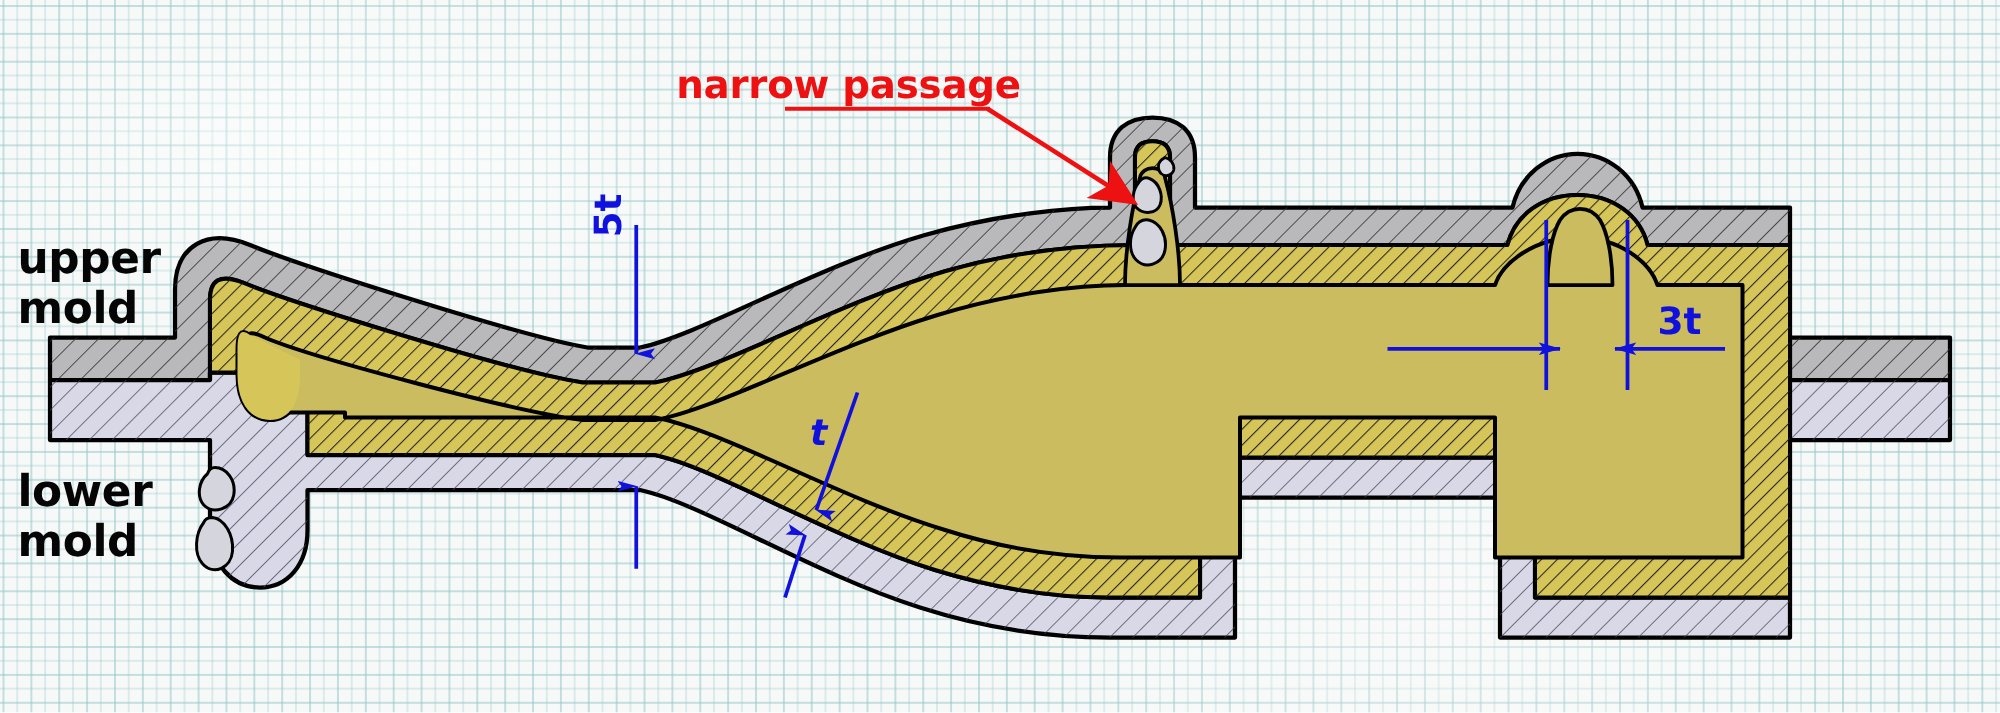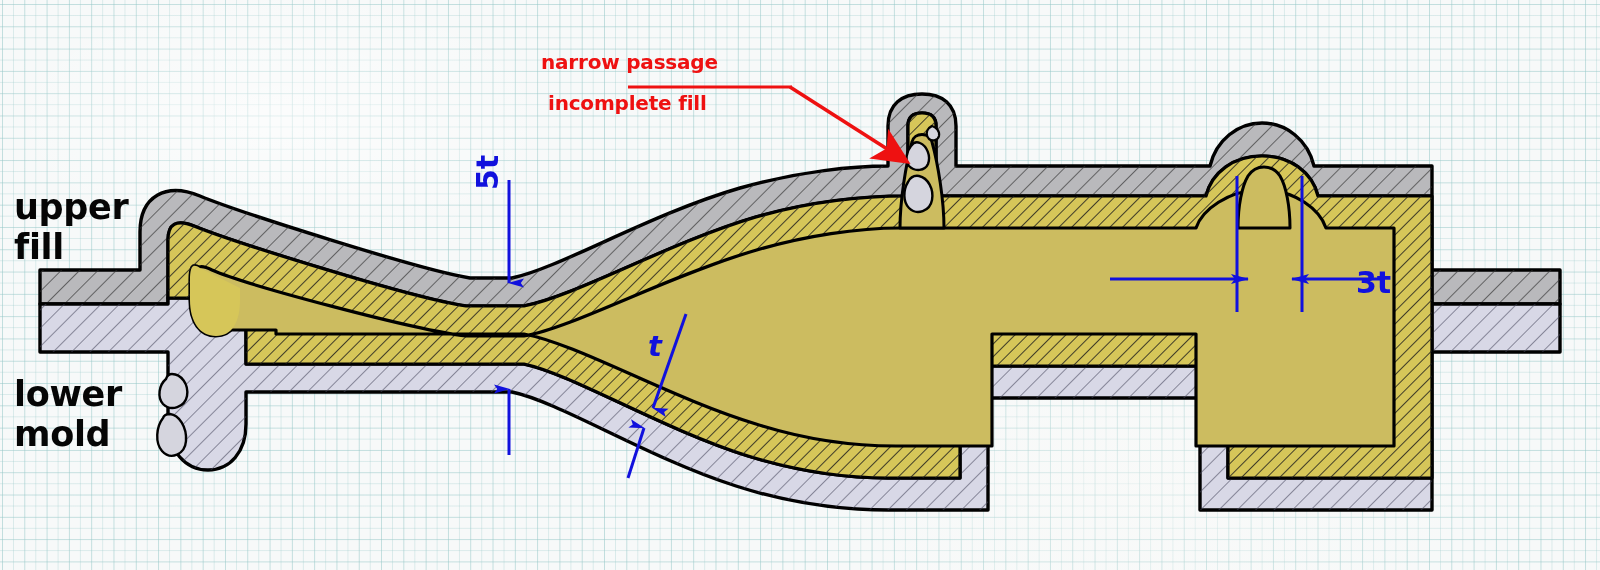--- a/index.html
+++ b/index.html
@@ -46,42 +46,42 @@
     color: #050505;
     line-height: 1.13;
     letter-spacing: -0.3px;
     white-space: pre;
   }
   #label-upper-mold { left: 14px; top: 188px; }
   #label-lower-mold { left: 14px; top: 375px; }
   .callout-text {
     position: absolute;
     font-family: "DejaVu Sans", sans-serif;
-    font-size: 20px;
+    font-size: 31px;
     font-weight: 700;
     color: #ee1111;
     white-space: pre;
     letter-spacing: -0.2px;
   }
   #callout-line1 { left: 541px; top: 50px; }
   #callout-line2 { left: 548px; top: 91px; }
   .dim-text {
     position: absolute;
     font-family: "DejaVu Sans", sans-serif;
     font-weight: 700;
     color: #1111dd;
     white-space: pre;
   }
   #dim-5t {
     left: 470px; top: 190px;
     font-size: 30px;
     transform: rotate(-90deg);
     transform-origin: left top;
   }
-  #dim-3t { left: 1356px; top: 240px; font-size: 30px; margin-top: 25px; }
+  #dim-3t { left: 1326px; top: 240px; font-size: 30px; }
   #dim-t {
     left: 648px; top: 329px;
     font-size: 29px;
     font-style: italic;
   }
 </style>
 </head>
 <body>
 
 <div id="stage">
@@ -276,24 +276,23 @@
       <line x1="1380" y1="279" x2="1292" y2="279" stroke="#1111dd" stroke-width="3" marker-end="url(#blueArrowRight)"></line>
     </g>
 
     <g>
       <line x1="686" y1="314" x2="653" y2="408" stroke="#1111dd" stroke-width="3" marker-end="url(#blueArrowDown)"></line>
       <line x1="628" y1="478" x2="644" y2="428" stroke="#1111dd" stroke-width="3" marker-end="url(#blueArrowDown)"></line>
     </g>
   </svg>
 
   <div class="mold-label" id="label-upper-mold">upper
-fill</div>
+mold</div>
   <div class="mold-label" id="label-lower-mold">lower
 mold</div>
 
   <div class="callout-text" id="callout-line1">narrow passage</div>
-  <div class="callout-text" id="callout-line2">incomplete fill</div>
 
   <div class="dim-text" id="dim-5t">5t</div>
   <div class="dim-text" id="dim-3t">3t</div>
   <div class="dim-text" id="dim-t">t</div>
 
 </div>
 
 </body></html>

